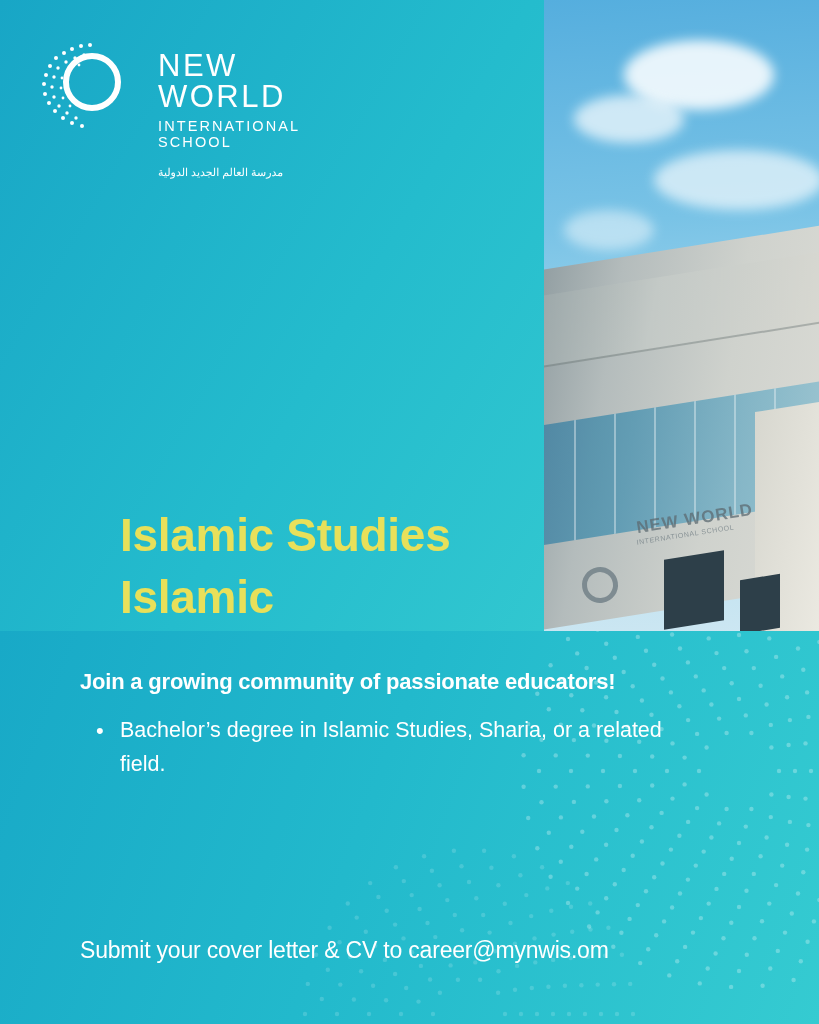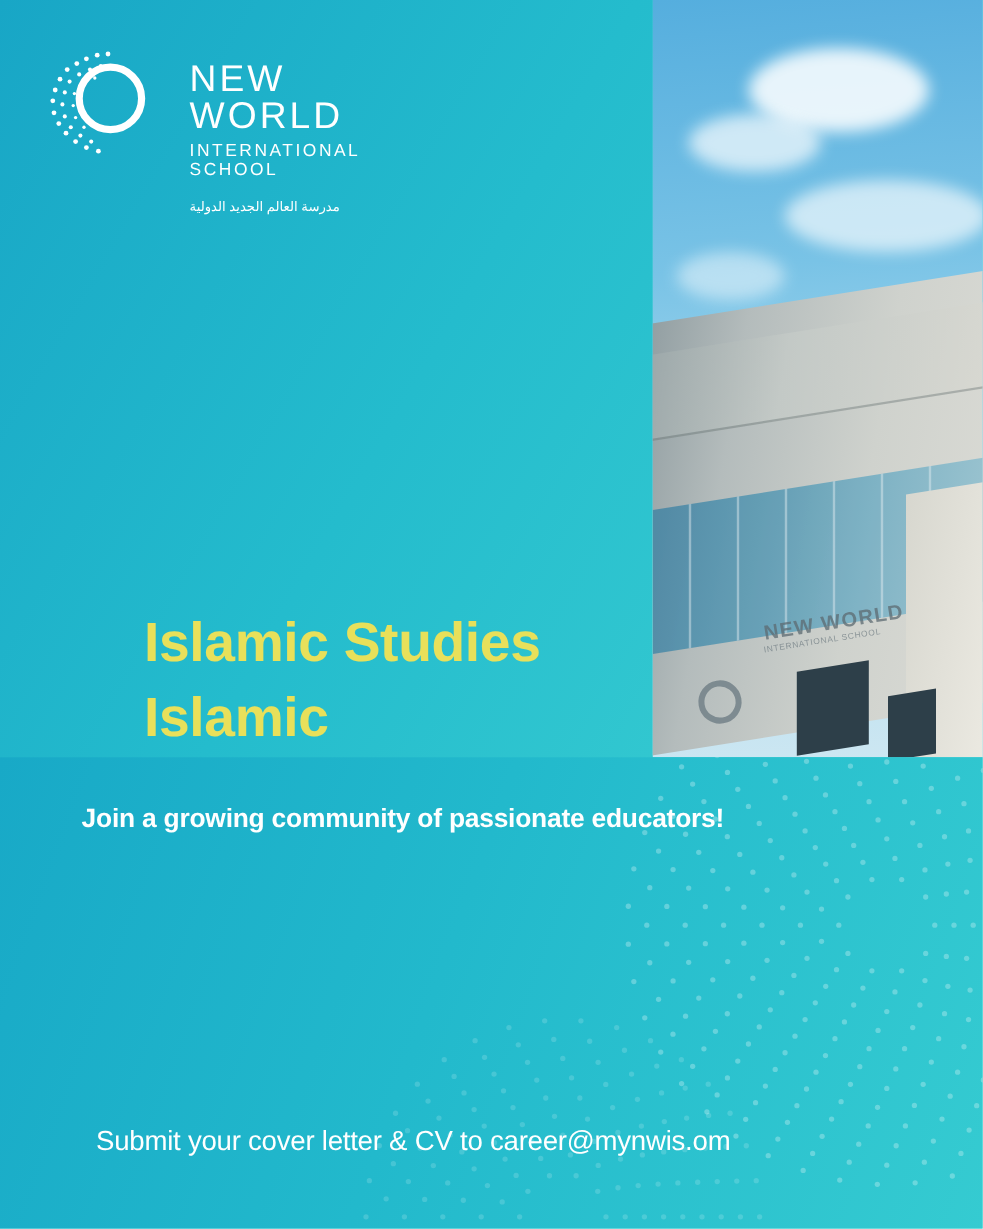--- a/index.html
+++ b/index.html
@@ -195,21 +195,21 @@
   }
   .dots2 {
     position: absolute;
     right: 180px; bottom: -160px;
     width: 340px; height: 340px;
     opacity: .35;
   }
 
   .tagline {
     position: absolute;
-    top: 38px; left: 68px;
+    top: 38px; left: 80px;
     color: #ffffff;
     font-size: 22px;
     font-weight: bold;
     letter-spacing: -0.2px;
     text-align: right;
   }
   ul.reqs {
     position: absolute;
     top: 82px; left: 92px;
     width: 620px;
@@ -851,19 +851,20 @@
           <circle cx="291.2" cy="59.5" r="2.2"></circle>
           <circle cx="309.4" cy="83.7" r="2.2"></circle>
           <circle cx="322.9" cy="110.8" r="2.2"></circle>
           <circle cx="331.2" cy="139.9" r="2.2"></circle>
         </g>
     </svg>
 
     <div class="tagline">Join a growing community of passionate educators!</div>
 
     <ul class="reqs">
+      <li>Bachelor’s degree in Islamic Studies, Sharia, or a related field.</li>
     </ul>
 
     <div class="contact">
       <span>Submit your cover letter &amp; CV to </span><span class="mail">career@mynwis.om</span>
     </div>
   </div>
 </div>
 
 </body></html>

